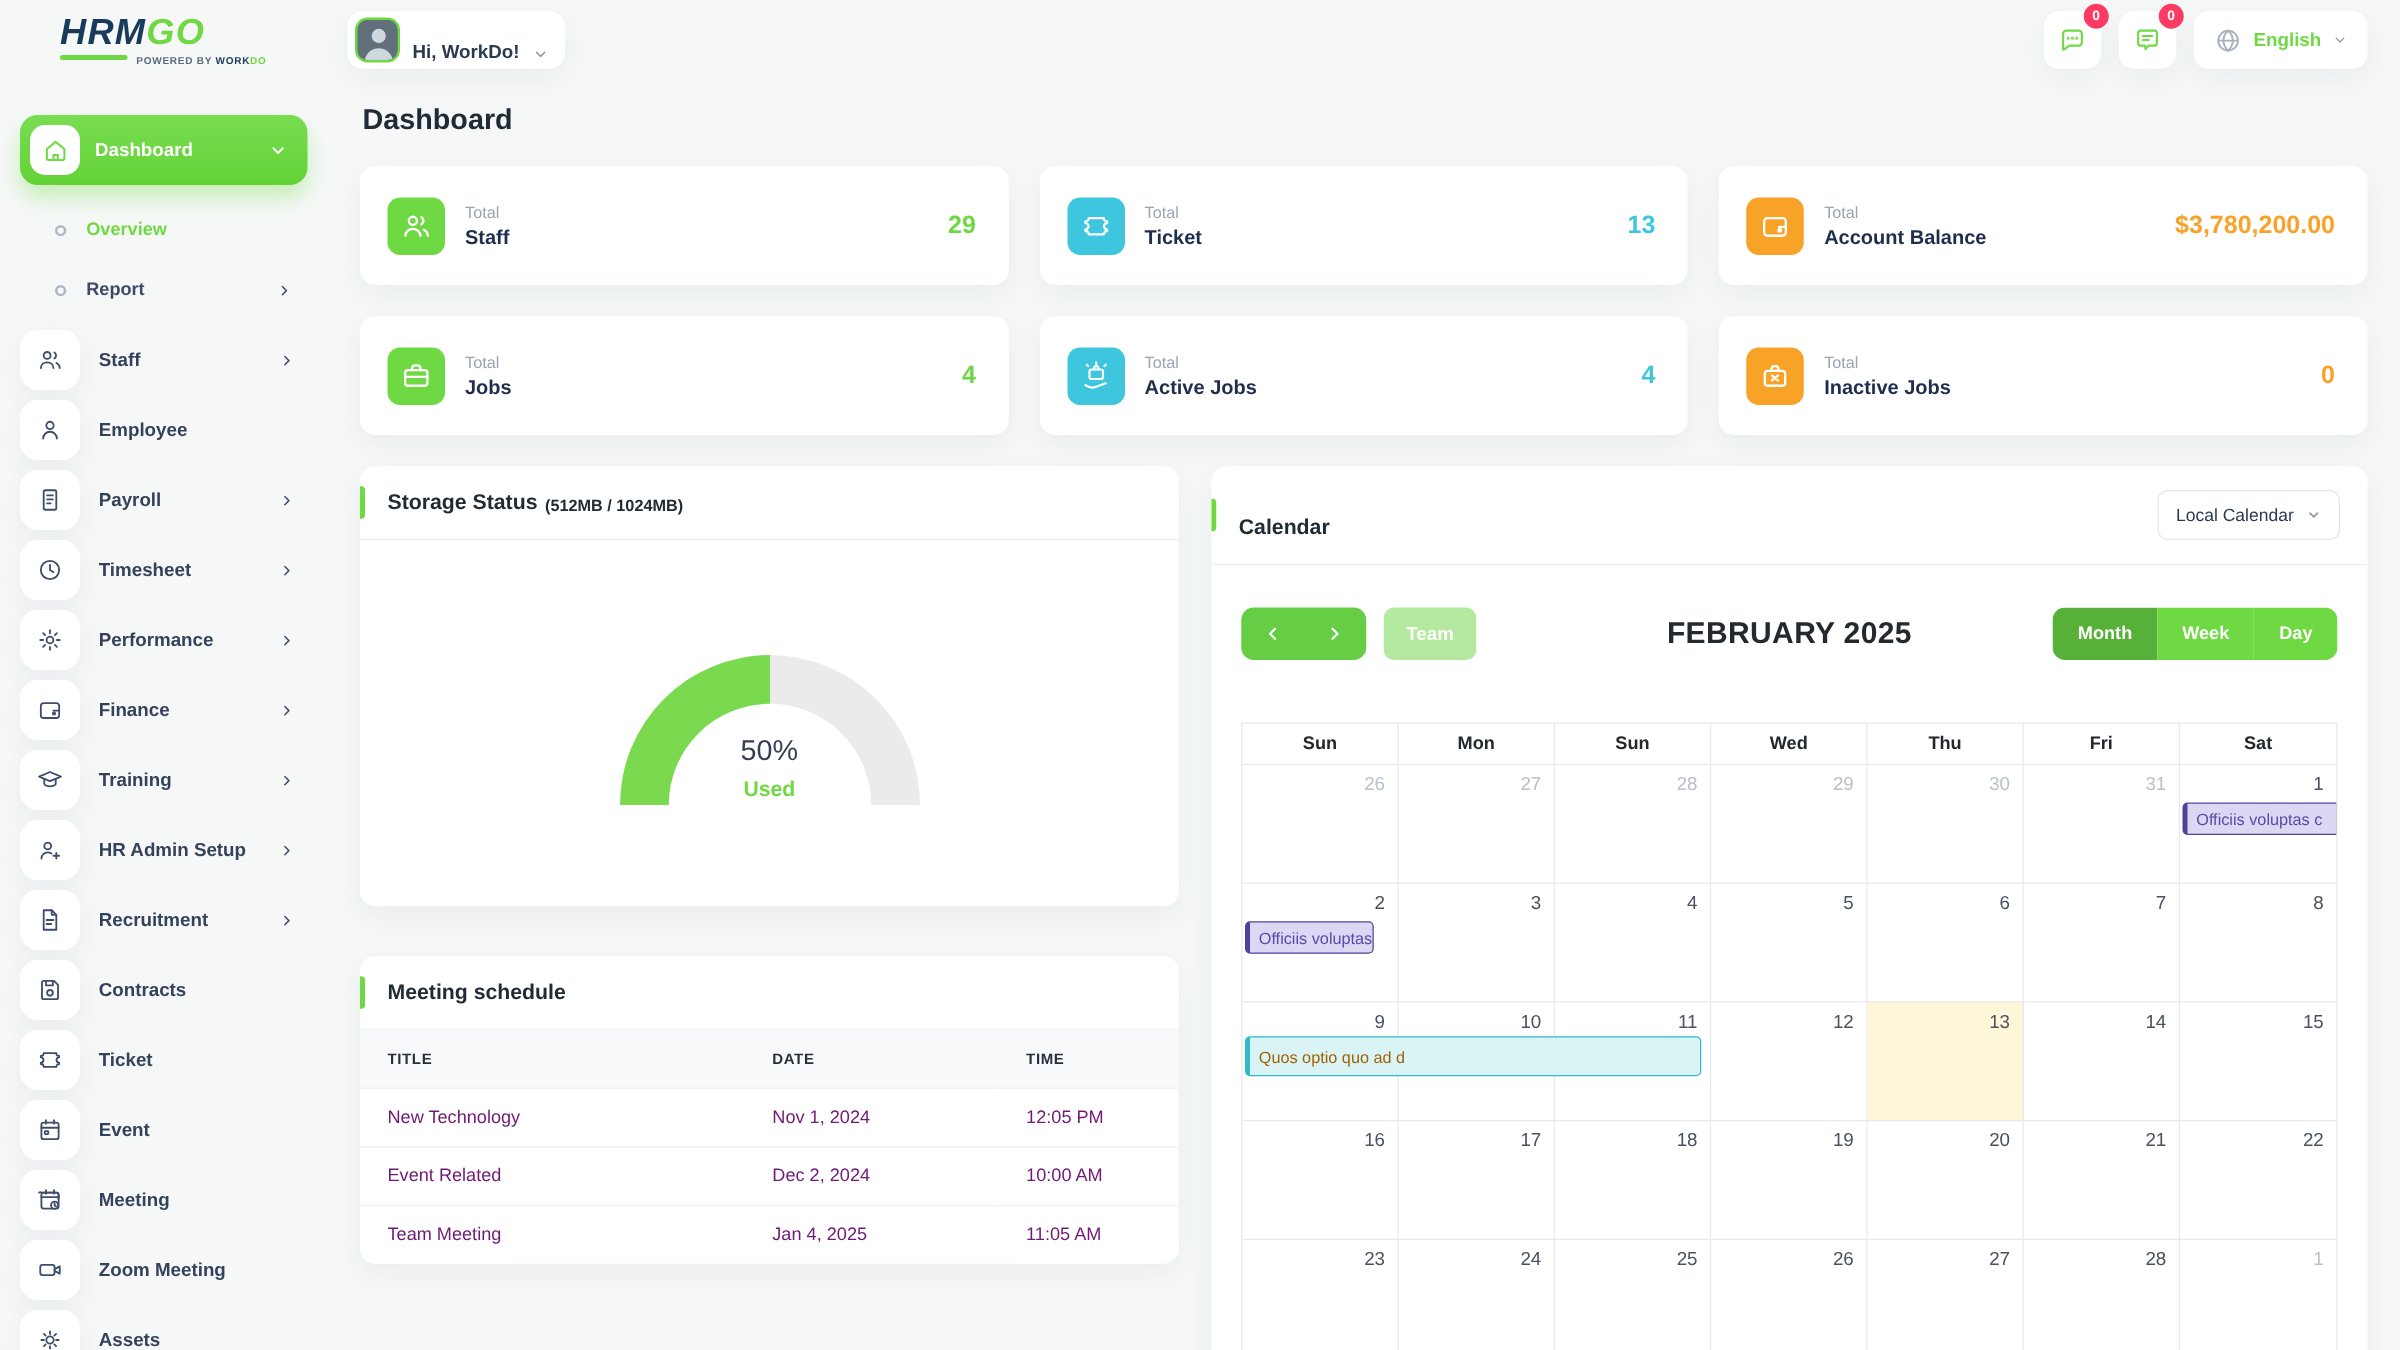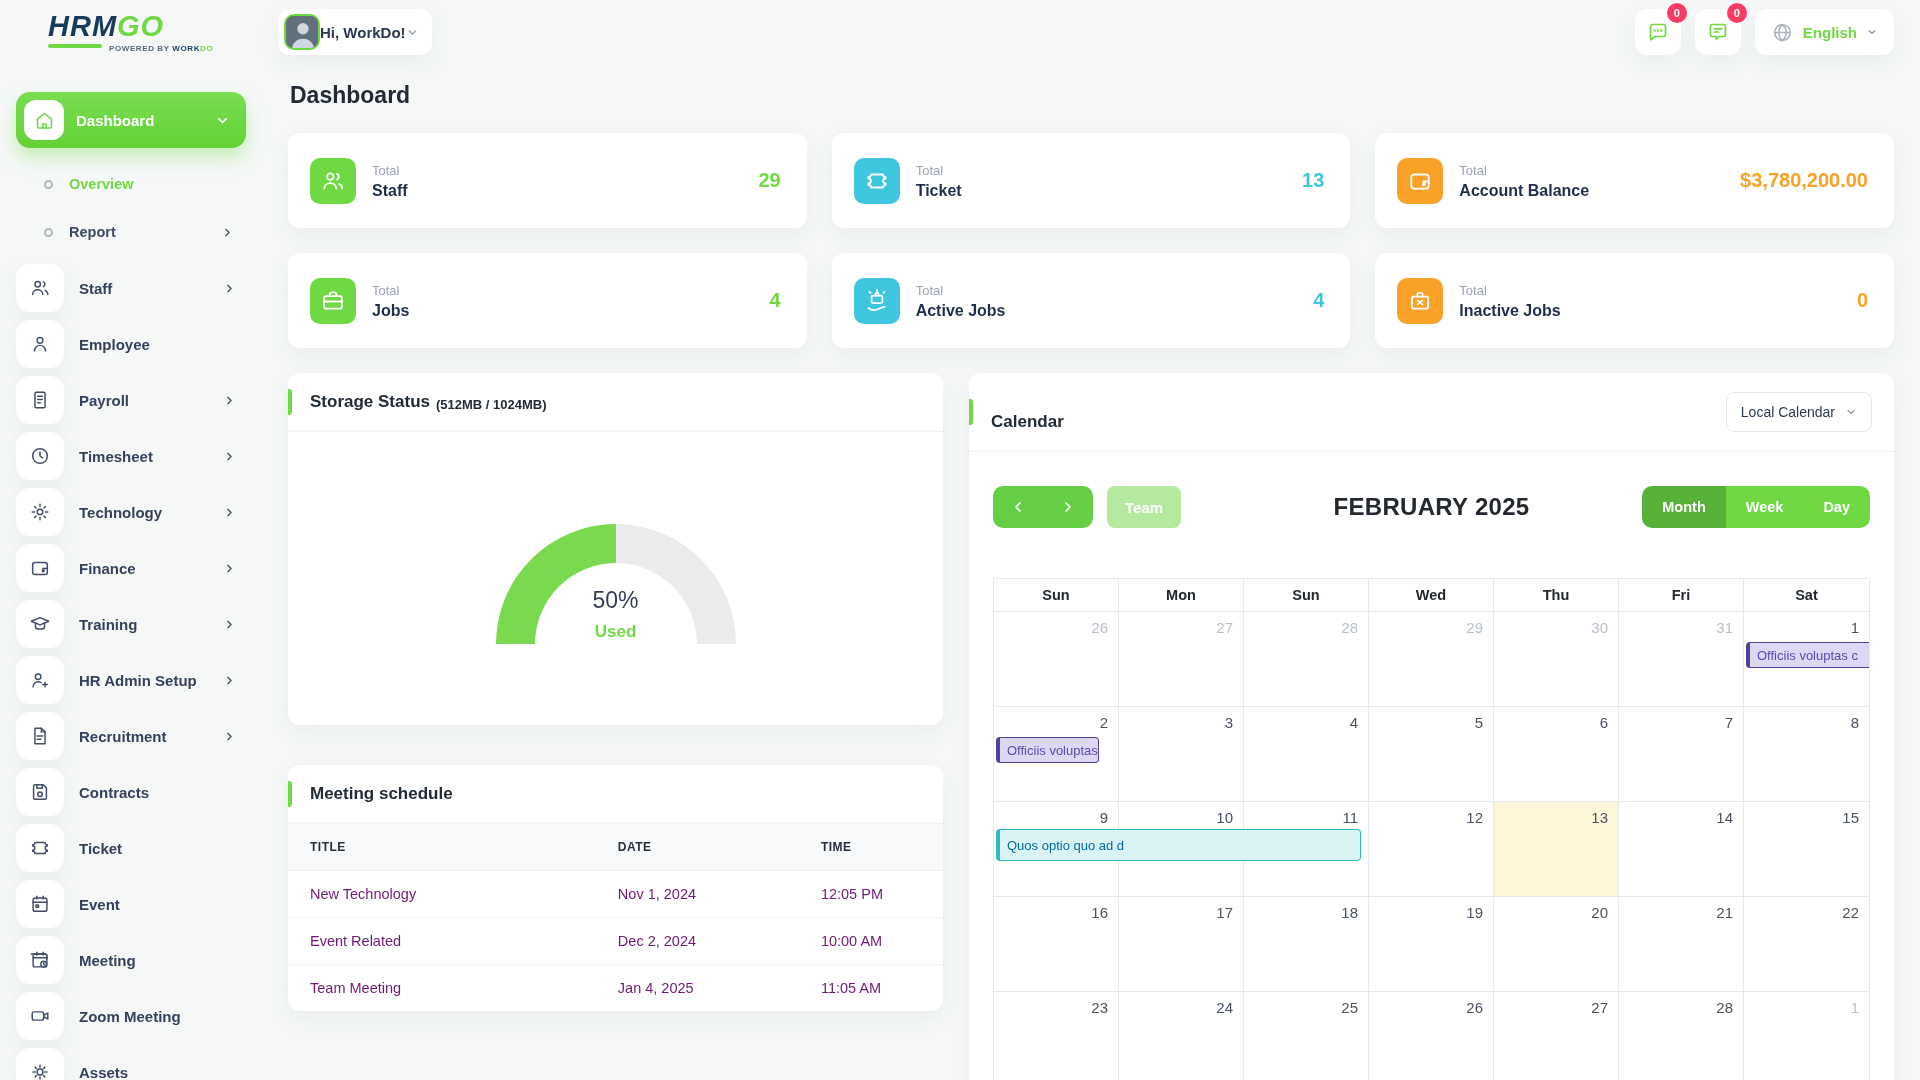--- a/index.html
+++ b/index.html
@@ -19,21 +19,21 @@
   
   .topbar{display:flex;align-items:center;height:64px;padding-right:26px}
   .logo{width:262px;padding-left:48px;flex-shrink:0;cursor:pointer}
   .logo-main{font-size:29px;font-weight:800;font-style:italic;letter-spacing:1px;color:var(--navy);line-height:1}
   .logo-main .go{color:var(--green)}
   .logo-sub{display:flex;align-items:flex-start;gap:7px;margin-top:3px}
   .logo-bar{width:54px;height:4px;background:var(--green);border-radius:2px}
   .logo-powered{font-size:8px;font-weight:700;letter-spacing:.6px;color:#5a6a7d;text-transform:uppercase}
   .logo-powered .w{color:var(--navy)} .logo-powered .d{color:var(--green)}
 
-  .user-chip{display:flex;align-items:center;background:#fff;border-radius:12px;
+  .user-chip{display:flex;align-items:flex-end;gap:10px;background:#fff;border-radius:12px;
     padding:5px 13px 5px 6px;height:46px;box-shadow:var(--shadow);margin-left:16px;cursor:pointer}
   .avatar{width:36px;height:36px;border-radius:10px;border:2px solid var(--green);overflow:hidden;background:#61707b}
   .user-name{font-size:15px;font-weight:600;color:#2b3950}
   .chev-gray{color:#8a94a3}
 
   .top-actions{margin-left:auto;display:flex;align-items:center;gap:14px}
   .icon-btn{position:relative;width:46px;height:46px;background:#fff;border:none;border-radius:12px;
     display:flex;align-items:center;justify-content:center;box-shadow:var(--shadow);cursor:pointer;color:var(--green)}
   .badge{position:absolute;top:-6px;right:-6px;min-width:20px;height:20px;padding:0 4px;border-radius:50%;
     background:#fb3b64;color:#fff;font-size:11px;font-weight:700;display:flex;align-items:center;justify-content:center}
@@ -125,21 +125,21 @@
     color:#23282e;border-right:1px solid var(--border)}
   .cal-row > :last-child{border-right:none}
   .cal-cell{height:95px;border-top:1px solid var(--border);border-right:1px solid var(--border);
     text-align:right;padding:7px 10px;font-size:15px;color:#4a5260}
   .cal-cell.muted{color:#b9c0ca}
   .cal-cell.today{background:#fdf6d8}
 
   .chip{position:absolute;height:26px;display:flex;align-items:center;padding:0 7px;font-size:13px;
     white-space:nowrap;overflow:hidden;border-radius:4px;cursor:pointer}
   .chip-purple{background:#dcd8f3;border:1px solid #51419b;border-left:4px solid #51419b;color:#5a4aa8}
-  .chip-cyan{background:#daf3f5;border:1px solid #2fb9ca;border-left:4px solid #2fb9ca;color:#0369a1;height:32px}
+  .chip-cyan{background:#daf3f5;border:1px solid #2fb9ca;border-left:4px solid #2fb9ca;color:#a16207;height:32px}
   .chip-a{top:63px;left:calc(100%/7*6 + 2px);right:-1px;border-radius:4px 0 0 4px}
   .chip-b{top:158px;left:2px;width:calc(100%/7 - 22px)}
   .chip-c{top:250px;left:2px;width:calc(100%/7*3 - 10px)}
 </style>
 </head>
 <body>
 
 <div class="topbar">
   <div class="logo">
     <div class="logo-main"><span>HRM</span><span class="go">GO</span></div>
@@ -292,21 +292,21 @@
         </span>
   </div>
 
   <div class="side-item">
     <span class="icon-sq">
       <svg viewBox="0 0 24 24" width="22" height="22" fill="none" stroke="currentColor" stroke-width="1.6" stroke-linecap="round" stroke-linejoin="round">
         <circle cx="12" cy="12" r="3"></circle>
             <path d="M12 3.5v2.5M12 18v2.5M3.5 12H6M18 12h2.5M6 6l1.7 1.7M16.3 16.3L18 18M18 6l-1.7 1.7M7.7 16.3L6 18"></path>
       </svg>
     </span>
-    <span class="label">Technology</span>
+    <span class="label">Performance</span>
     <span class="chev">
           <svg viewBox="0 0 24 24" width="13" height="13">
             <path d="M9 6l6 6-6 6" fill="none" stroke="currentColor" stroke-width="2.2" stroke-linecap="round" stroke-linejoin="round"></path>
           </svg>
         </span>
   </div>
 
   <div class="side-item">
     <span class="icon-sq">
       <svg viewBox="0 0 24 24" width="22" height="22" fill="none" stroke="currentColor" stroke-width="1.6" stroke-linecap="round" stroke-linejoin="round">

